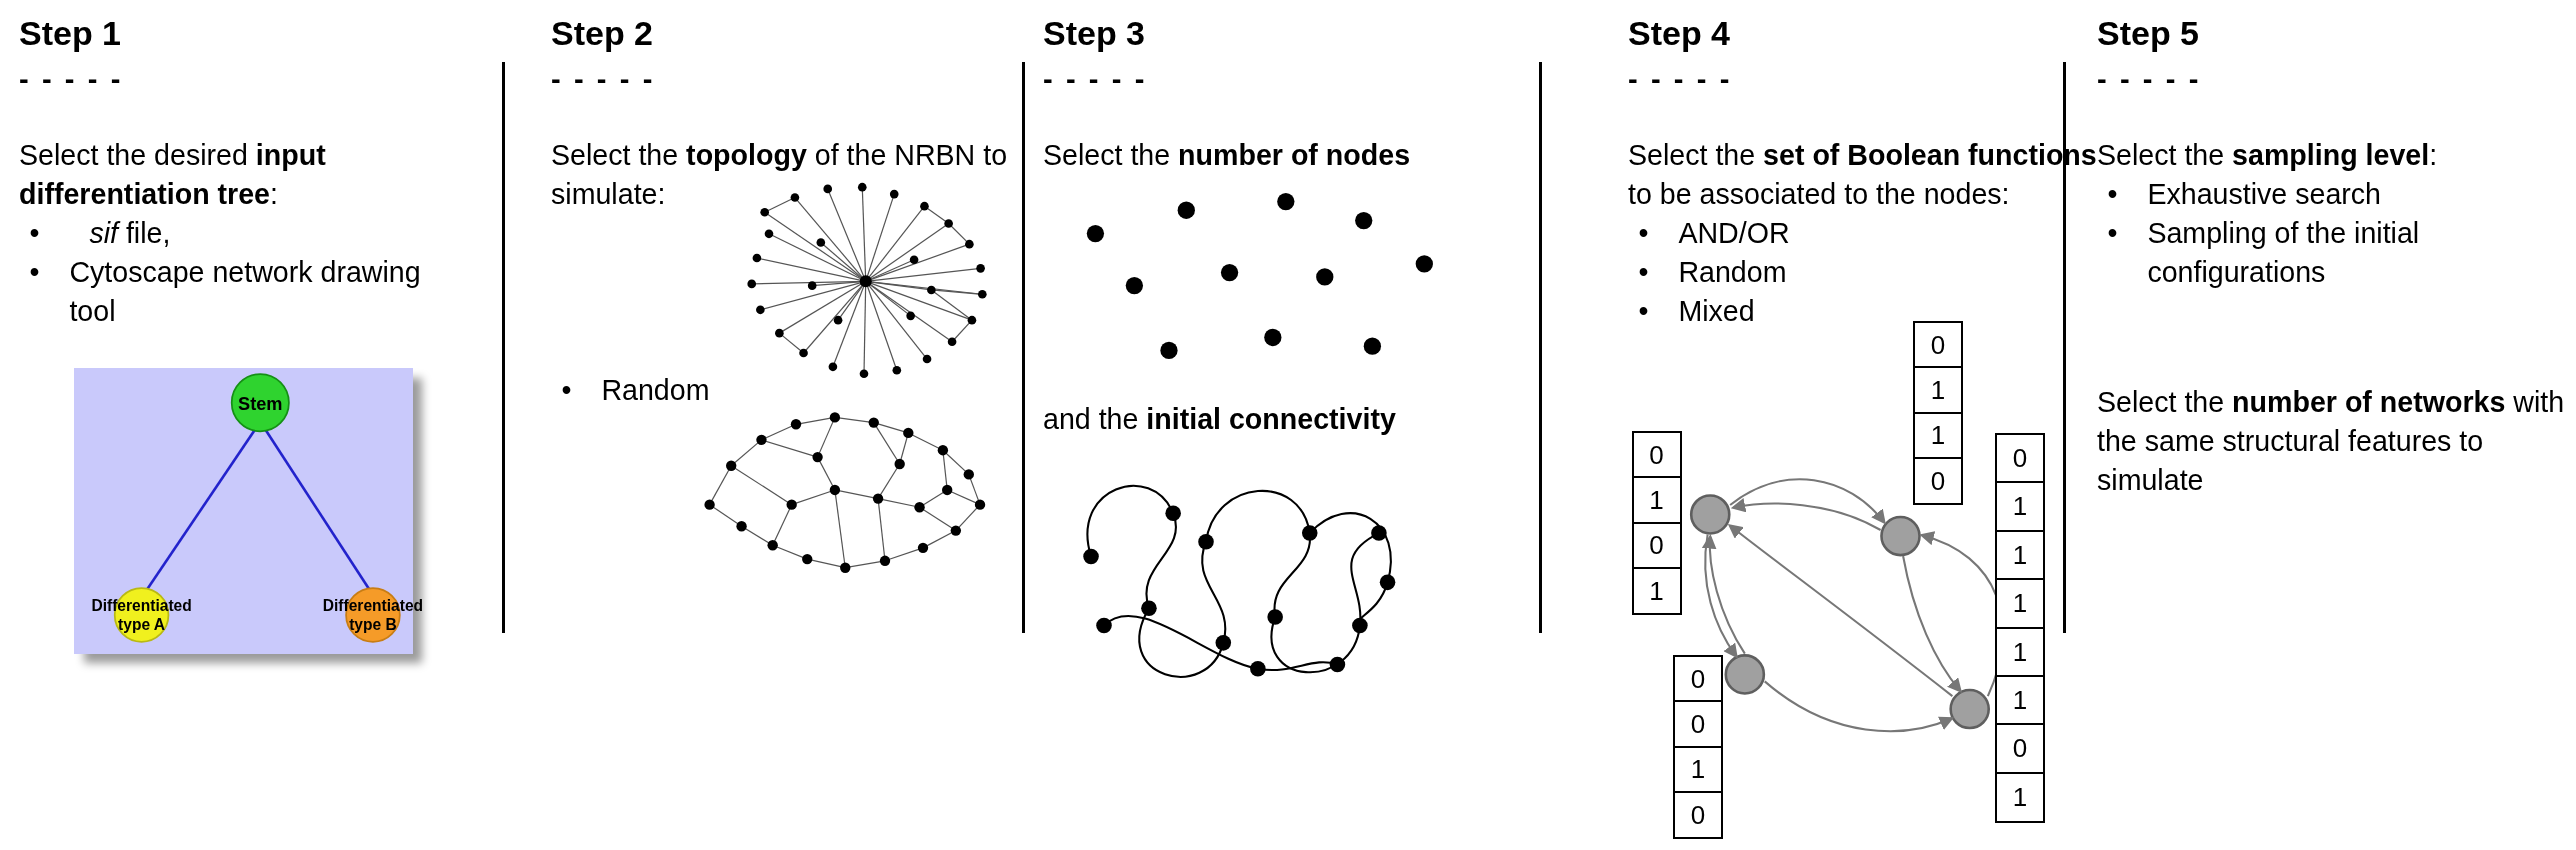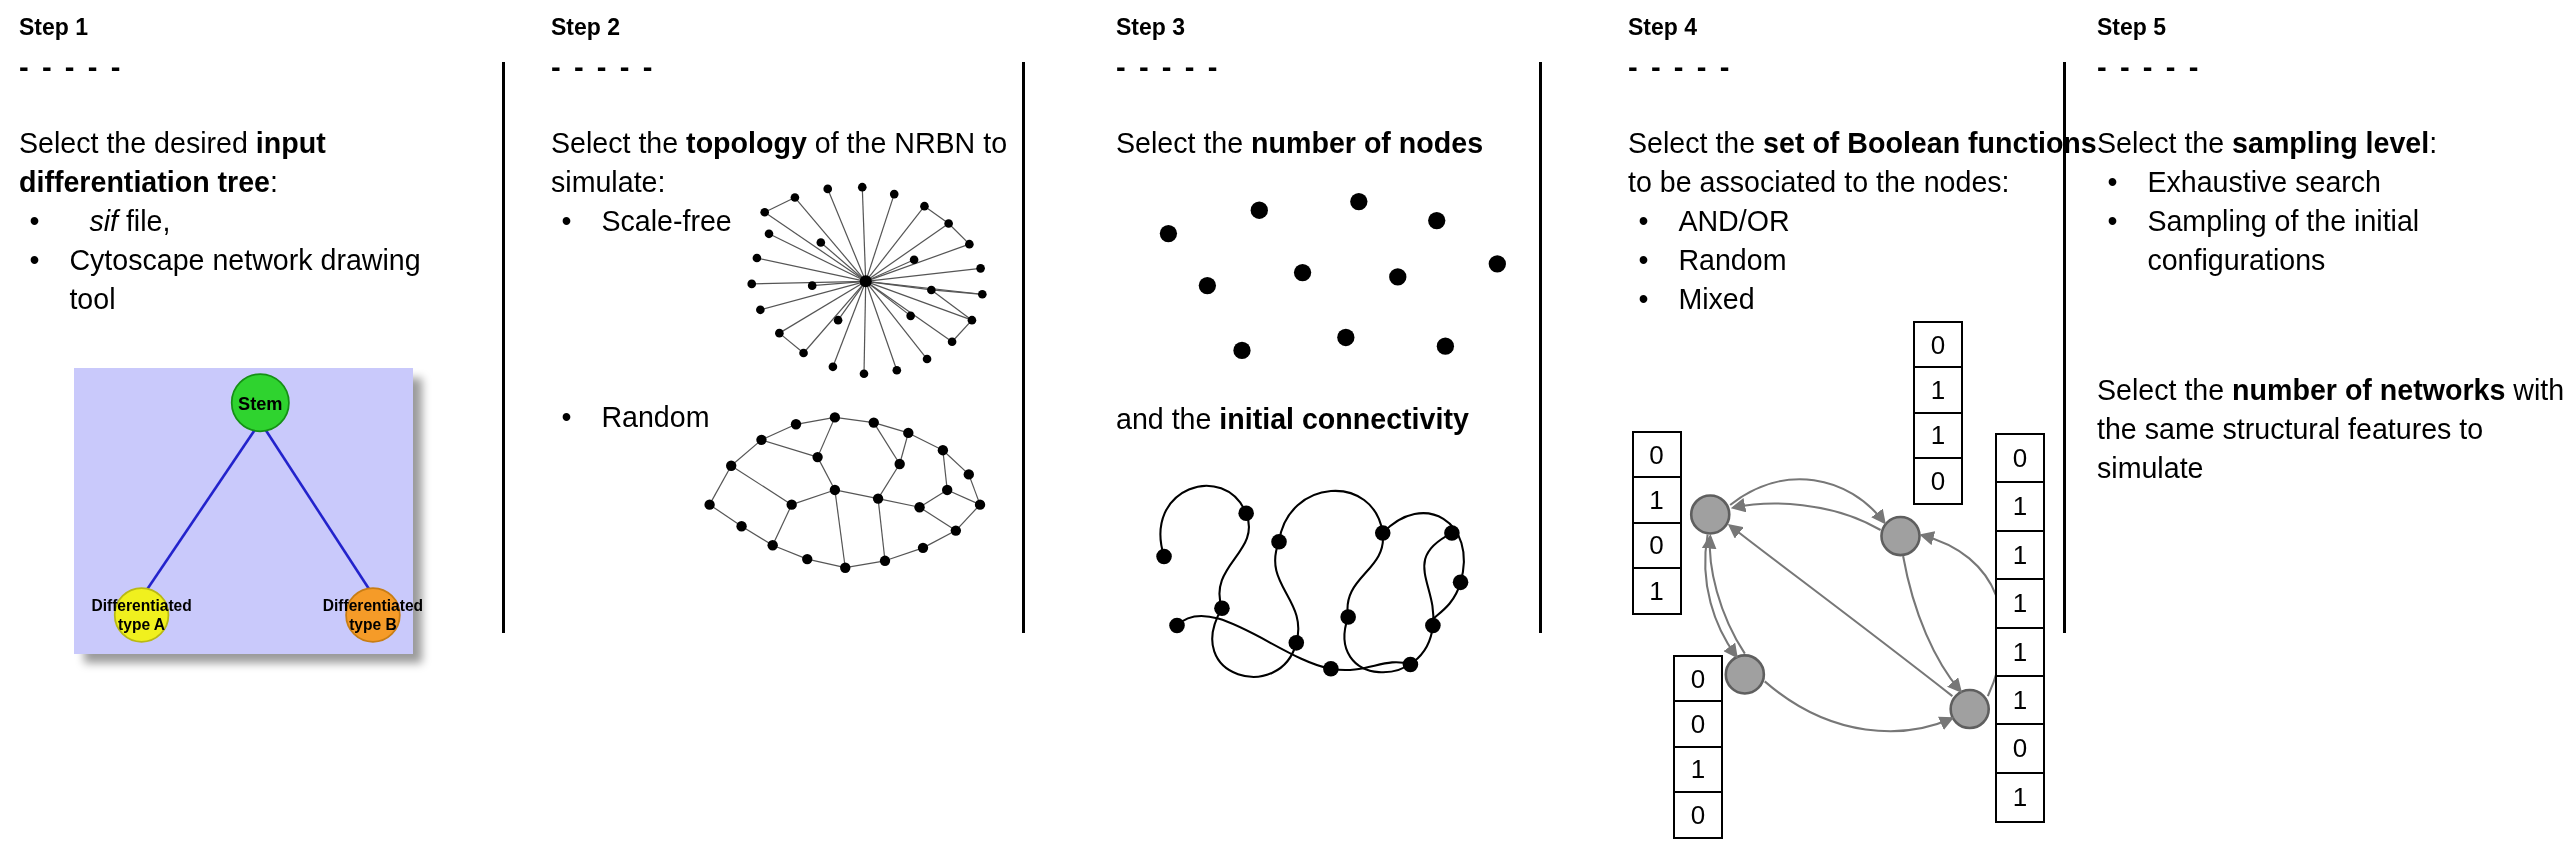--- a/index.html
+++ b/index.html
@@ -4,27 +4,27 @@
 <style>
   * { margin:0; padding:0; box-sizing:border-box; }
   html,body { background:#ffffff; }
   body {
     width:2576px; height:851px; position:relative; overflow:hidden;
     font-family:"Liberation Sans", sans-serif; color:#000;
   }
   .col { position:absolute; top:0; height:851px; }
   #col1 { left:19px;   width:437px; }
   #col2 { left:551px;  width:457px; }
-  #col3 { left:1116px; width:485px; }
+  #col3 { left:1043px; width:485px; }
   #col4 { left:1628px; width:481px; }
   #col5 { left:2097px; width:479px; }
 
   .vline { position:absolute; top:62px; height:571px; width:2.6px; background:#000; }
 
-  .step-title { font-size:23px; font-weight:bold; padding-top:14px; }
+  .step-title { font-size:34px; font-weight:bold; padding-top:14px; }
   .dashes { font-size:29px; font-weight:bold; letter-spacing:2.6px; margin-top:10.4px; }
   .para { font-size:28.6px; line-height:1.36; margin-top:40px; }
   .para2 { font-size:28.6px; line-height:1.36; }
   .b { font-weight:bold;margin-top:35px; }
   .i { font-style:italic;margin-left:20px; }
 
   .bullet { display:flex; font-size:28.6px; line-height:1.36; }
   .bullet::before { content:"\2022"; flex:0 0 40px; padding-left:10.4px; }
 
   svg text { font-family:"Liberation Sans", sans-serif; }
@@ -77,23 +77,20 @@
     </svg>
   </div>
 </div>
 
 <div class="vline" style="left:502px"></div>
 
 <div class="col" id="col2">
   <div class="step-title">Step 2</div>
   <div class="dashes">- - - - -</div>
   <p class="para"><span>Select the </span><span class="b">topology</span><span> of the NRBN to simulate:</span></p>
-  <div class="bullet">
-      <span>Scale-free</span>
-    </div>
   <div class="bullet" style="margin-top:157px">
       <span>Random</span>
     </div>
 
   <svg class="abs" style="left:166px;top:182px" width="294" height="209" viewBox="0 0 340 242">
     <g stroke="#555" stroke-width="1.4">
       <line x1="172" y1="115" x2="55" y2="35"></line>
         <line x1="172" y1="115" x2="90" y2="18"></line>
       <line x1="172" y1="115" x2="128" y2="8"></line>
         <line x1="172" y1="115" x2="168" y2="6"></line>

